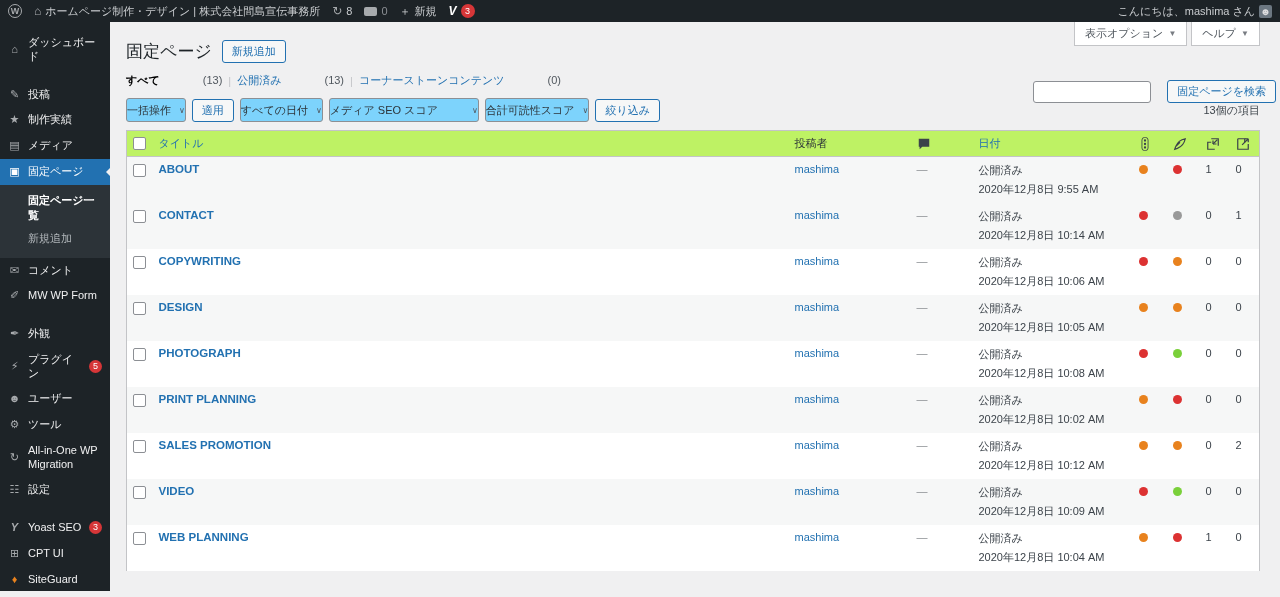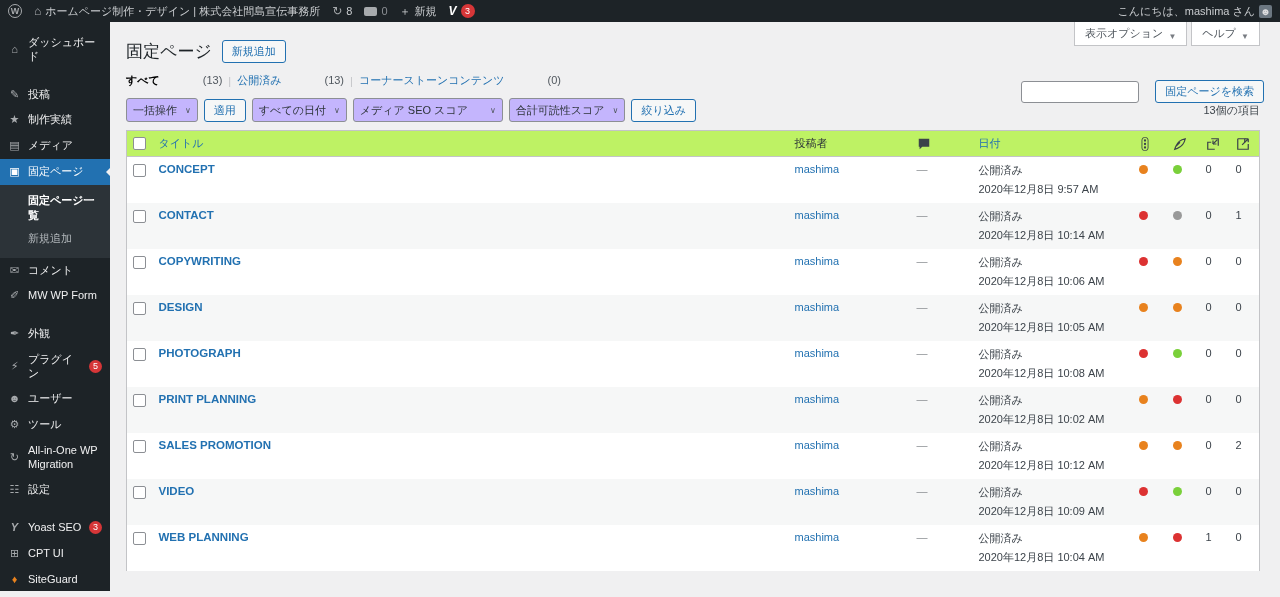--- a/index.html
+++ b/index.html
@@ -32,37 +32,37 @@
   .menu-label { flex:1; }
   .menu-badge { background:#d63638; color:#fff; border-radius:50%; min-width:13px; height:13px; padding:0 2px; display:inline-flex; align-items:center; justify-content:center; font-size:9px; }
   .submenu { background:#2c3338; padding:4px 0 8px 0; }
   .submenu-item { display:block; padding:4px 8px 4px 28px; color:#b0b5b9; cursor:pointer; text-decoration:none; }
   .submenu-item.current { color:#fff; font-weight:bold; }
   .yoast-logo { font-weight:bold; font-style:italic; }
 
   
   .content { flex:1; position:relative; padding:10px 20px 0 16px; background:#f0f0f1; overflow:hidden; }
   .screen-meta { position:absolute; top:0; right:20px; display:flex; gap:4px; }
-  .meta-btn { background:#fff; border:1px solid #c3c4c7; border-top:none; color:#50575e; font-size:11px; padding:4px 10px; cursor:pointer; display:flex; gap:5px; align-items:flex-end; }
+  .meta-btn { background:#fff; border:1px solid #c3c4c7; border-top:none; color:#50575e; font-size:11px; padding:4px 10px; cursor:pointer; display:flex; gap:5px; align-items:center; }
   .meta-caret { font-size:8px; color:#787c82; }
 
   .page-header { display:flex; align-items:center; gap:10px; margin:8px 0 10px; }
   .page-title { font-size:17px; font-weight:400; color:#1d2327; }
   .btn-secondary { background:#f6f7f7; border:1px solid #2271b1; color:#2271b1; border-radius:3px; font-size:11px; padding:3px 9px; cursor:pointer; white-space:nowrap; }
-  .search-box { position:absolute; top:58px; right:16px; display:flex; gap:16px; align-items:flex-end; }
+  .search-box { position:absolute; top:58px; right:4px; display:flex; gap:16px; align-items:flex-end; }
   .search-input { width:118px; height:22px; border:1px solid #8c8f94; border-radius:3px; background:#fff; padding:0 5px; font-size:11px; }
 
   .subsubsub { display:flex; align-items:center; font-size:11px; margin-bottom:10px; flex-wrap:nowrap; }
   .view-link { color:#2271b1; text-decoration:none; cursor:pointer; }
   .view-link.current { color:#000; font-weight:bold; }
   .view-count { color:#50575e; font-weight:normal; margin-left:3px;padding-left:40px; }
   .view-sep { color:#c3c4c7; margin:0 6px; }
 
   .tablenav { display:flex; align-items:center; gap:6px; margin-bottom:8px; position:relative; }
-  .select { background:#c4b5fd; border:1px solid #8c8f94; border-radius:3px; height:24px; display:inline-flex; align-items:center; gap:8px; padding:0 6px; font-size:11px; color:#2c3338; cursor:pointer; }
+  .select { background:#7dd3fc; border:1px solid #8c8f94; border-radius:3px; height:24px; display:inline-flex; align-items:center; gap:8px; padding:0 0; font-size:11px; color:#2c3338; cursor:pointer; }
   .select .caret { font-size:8px; color:#50575e; }
   .item-count { position:absolute; right:0; top:5px; font-size:11px; color:#3c434a; }
 
   
   table.list { width:100%; border-collapse:collapse; background:#fff; border:1px solid #c3c4c7; border-bottom:none; table-layout:fixed; }
   thead th { border-bottom:1px solid #c3c4c7; text-align:left; font-weight:400; font-size:11px; color:#2c3338; padding:5px 6px; background:#bef264; }
   th.sortable { color:#2271b1; cursor:pointer; }
   tbody td { padding:6px; font-size:11px; vertical-align:top; color:#3c434a; }
   tr.alternate { background:#f6f7f7; }
   .row-title { color:#2271b1; font-weight:bold; text-decoration:none; font-size:11.5px; cursor:pointer; }
@@ -286,32 +286,32 @@
             </th>
             <th class="num">
               <svg class="col-icon" width="14" height="14" viewBox="0 0 16 16">
                   <path d="M2 2h8v4M2 2v12h12V8" fill="none" stroke="#3c434a" stroke-width="1.4"></path>
                   <path d="M7 9 14 2M14 2h-4M14 2v4" fill="none" stroke="#3c434a" stroke-width="1.4"></path>
                 </svg>
             </th>
           </tr>
         </thead>
         <tbody id="rows">
-            <tr>
-    <td><input type="checkbox" class="cb" style=""></td>
-    <td><a class="row-title">CONCEPT</a></td>
-    <td><a class="row-author">mashima</a></td>
-    <td><span class="row-comments">—</span></td>
-    <td>
-      <div class="row-status">公開済み</div>
-      <div class="row-date">2020年12月8日 9:57 AM</div>
-    </td>
-    <td><span class="score-dot" style="background: rgb(232, 130, 30);"></span></td>
-    <td><span class="score-dot" style="background: rgb(122, 208, 58);"></span></td>
-    <td class="num"><span class="links-in">0</span></td>
+            <tr class="alternate">
+    <td><input type="checkbox" class="cb" style=""></td>
+    <td><a class="row-title">ABOUT</a></td>
+    <td><a class="row-author">mashima</a></td>
+    <td><span class="row-comments">—</span></td>
+    <td>
+      <div class="row-status">公開済み</div>
+      <div class="row-date">2020年12月8日 9:55 AM</div>
+    </td>
+    <td><span class="score-dot" style="background: rgb(232, 130, 30);"></span></td>
+    <td><span class="score-dot" style="background: rgb(220, 50, 50);"></span></td>
+    <td class="num"><span class="links-in">1</span></td>
     <td class="num"><span class="links-out">0</span></td>
   </tr>
             <tr class="alternate">
     <td><input type="checkbox" class="cb" style=""></td>
     <td><a class="row-title">CONTACT</a></td>
     <td><a class="row-author">mashima</a></td>
     <td><span class="row-comments">—</span></td>
     <td>
       <div class="row-status">公開済み</div>
       <div class="row-date">2020年12月8日 10:14 AM</div>

